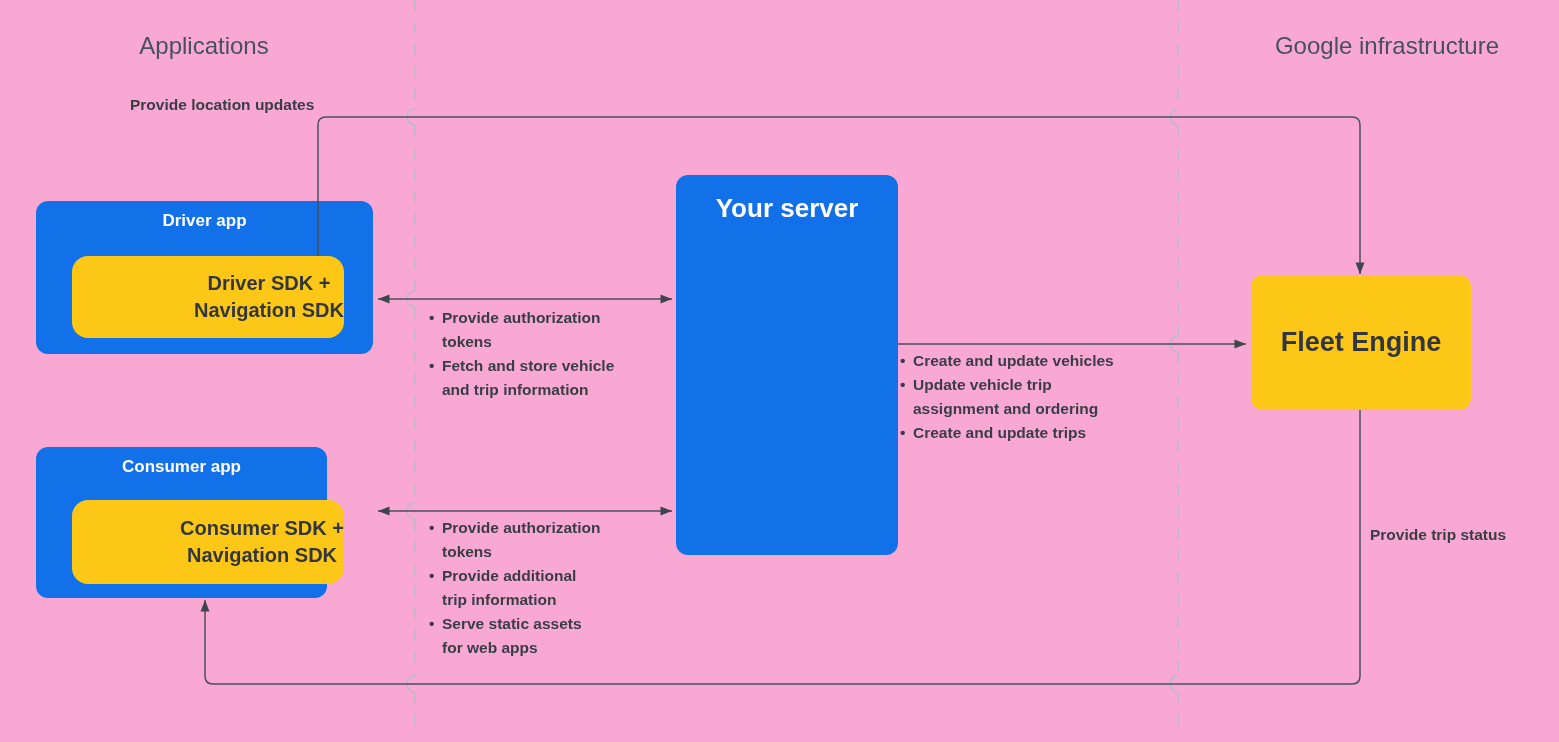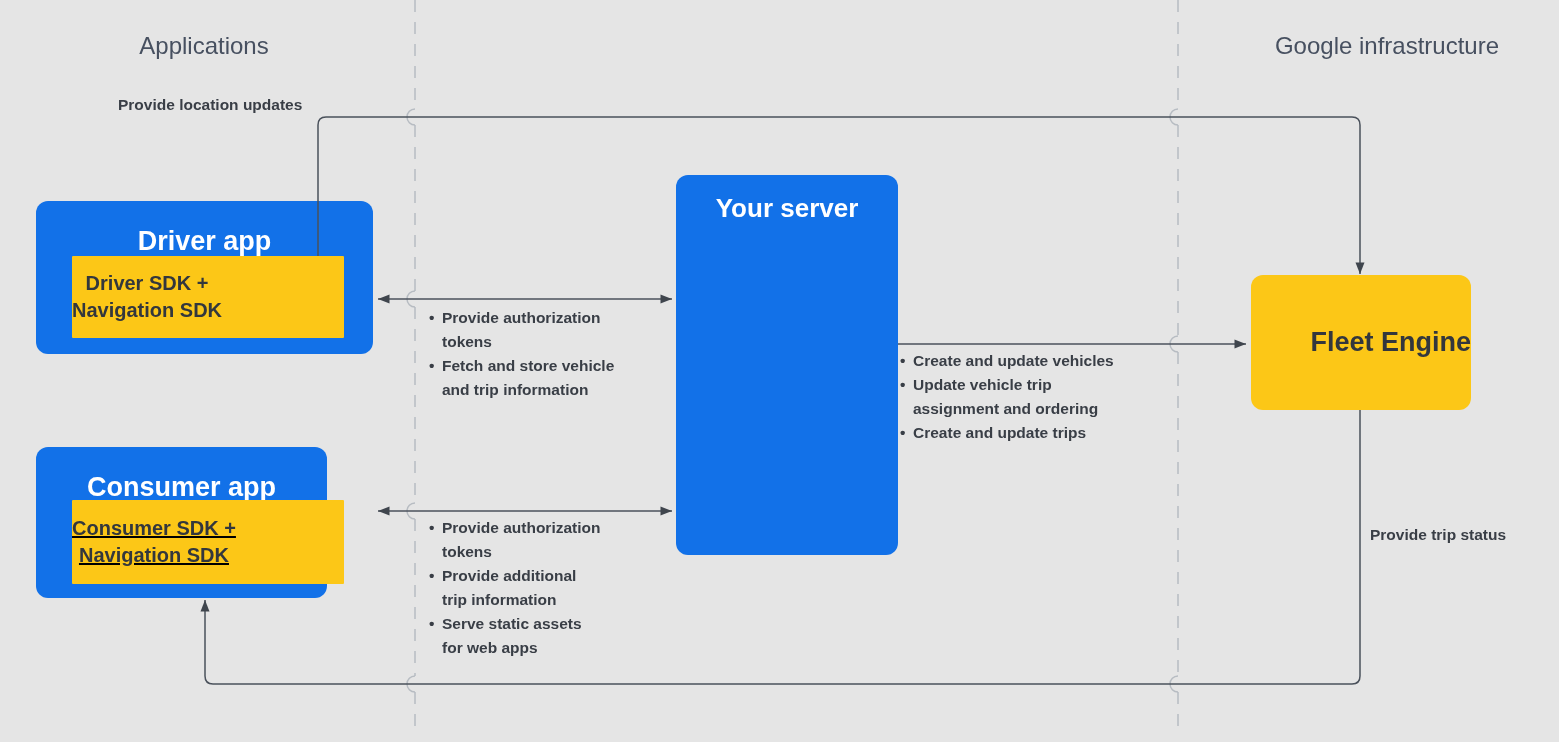--- a/index.html
+++ b/index.html
@@ -1,33 +1,33 @@
 <!DOCTYPE html>
 <html><head>
 <meta charset="utf-8">
 <style>
   html,body{margin:0;padding:0;background:#ffffff;}
   body{font-family:"Liberation Sans", sans-serif;}
-  .canvas{position:relative;width:1559px;height:742px;background:#e5e5e5;overflow:hidden;}
+  .canvas{position:relative;width:1559px;height:742px;background:#f9a8d4;overflow:hidden;}
 
   .col-header{position:absolute;top:32px;transform:translateX(-50%);
     font-size:24px;font-weight:400;color:#46506031;color:#475060;white-space:nowrap;}
 
   .node{position:absolute;border-radius:12px;box-sizing:border-box;}
   .node-blue{background:#1271E8;}
   .node-yellow{background:#FCC717;}
   .node-title{font-weight:700;color:#ffffff;text-align:center;white-space:nowrap;}
-  .app-title{font-size:27px;padding-top:25px;}
+  .app-title{font-size:17px;padding-top:10px;}
   .server-title{font-size:26px;padding-top:18px;}
-  .sdk-badge{position:absolute;left:36px;width:272px;background:#FCC717;border-radius:1px;
-    display:flex;align-items:center;justify-content:flex-start;}
+  .sdk-badge{position:absolute;left:36px;width:272px;background:#FCC717;border-radius:16px;
+    display:flex;align-items:center;justify-content:flex-end;}
   .sdk-label{font-size:20px;font-weight:700;color:#33373D;text-align:center;
     white-space:pre-line;line-height:1.35;}
   .fleet-title{font-size:27px;font-weight:700;color:#33373D;text-align:center;white-space:nowrap;}
-  .fleet-center{display:flex;align-items:center;justify-content:flex-end;}
+  .fleet-center{display:flex;align-items:center;justify-content:center;}
 
   .edge-label{position:absolute;font-size:15.5px;font-weight:700;color:#393E46;white-space:nowrap;}
 
   .bullets{position:absolute;margin:0;padding:0;list-style:none;
     font-size:15.5px;font-weight:700;color:#393E46;line-height:24px;}
   .bullets li{position:relative;padding-left:13px;white-space:pre-line;}
   .bullets li::before{content:"\2022";position:absolute;left:0;top:0;}
 
   .overlay{position:absolute;left:0;top:0;pointer-events:none;}
 </style>
@@ -42,21 +42,21 @@
   <div class="node node-blue" style="left:36px;top:201px;width:337px;height:153px;">
     <div class="node-title app-title">Driver app</div>
     <div class="sdk-badge" style="top:55px;height:82px;">
       <div class="sdk-label">Driver SDK +
 Navigation SDK</div>
     </div>
   </div>
 
   <div class="node node-blue" style="left:36px;top:447px;width:291px;height:151px;">
     <div class="node-title app-title">Consumer app</div>
-    <div class="sdk-badge" style="top:53px;height:84px;text-decoration:underline;">
+    <div class="sdk-badge" style="top:53px;height:84px;">
       <div class="sdk-label">Consumer SDK +
 Navigation SDK</div>
     </div>
   </div>
 
   <div class="node node-blue" style="left:676px;top:175px;width:222px;height:380px;border-radius:12px;">
     <div class="node-title server-title">Your server</div>
   </div>
 
   <div class="node node-yellow fleet-center" style="left:1251px;top:275px;width:220px;height:135px;">
@@ -87,21 +87,21 @@
 
     <g stroke="#4A515B" stroke-width="1.5" fill="none">
       <path d="M318,256 L318,125 Q318,117 326,117 L1352,117 Q1360,117 1360,125 L1360,274" marker-end="url(#arrow)"></path>
       <path d="M378,299 L672,299" marker-start="url(#arrow)" marker-end="url(#arrow)"></path>
       <path d="M378,511 L672,511" marker-start="url(#arrow)" marker-end="url(#arrow)"></path>
       <path d="M898,344 L1246,344" marker-end="url(#arrow)"></path>
       <path d="M1360,410 L1360,676 Q1360,684 1352,684 L213,684 Q205,684 205,676 L205,600" marker-end="url(#arrow)"></path>
     </g>
   </svg>
 
-  <div class="edge-label" style="left:118px;top:96px;">Provide location updates</div>
+  <div class="edge-label" style="left:130px;top:96px;">Provide location updates</div>
   <div class="edge-label" style="left:1370px;top:526px;">Provide trip status</div>
 
   <ul class="bullets" style="left:429px;top:306px;width:245px;">
       <li>Provide authorization
 tokens</li>
       <li>Fetch and store vehicle
 and trip information</li>
     </ul>
 
   <ul class="bullets" style="left:429px;top:516px;width:245px;">

